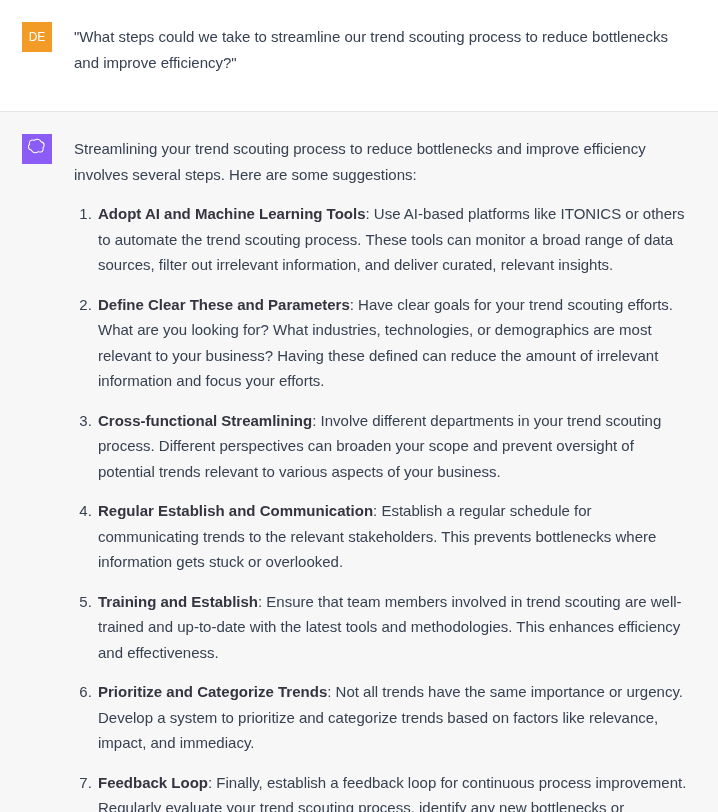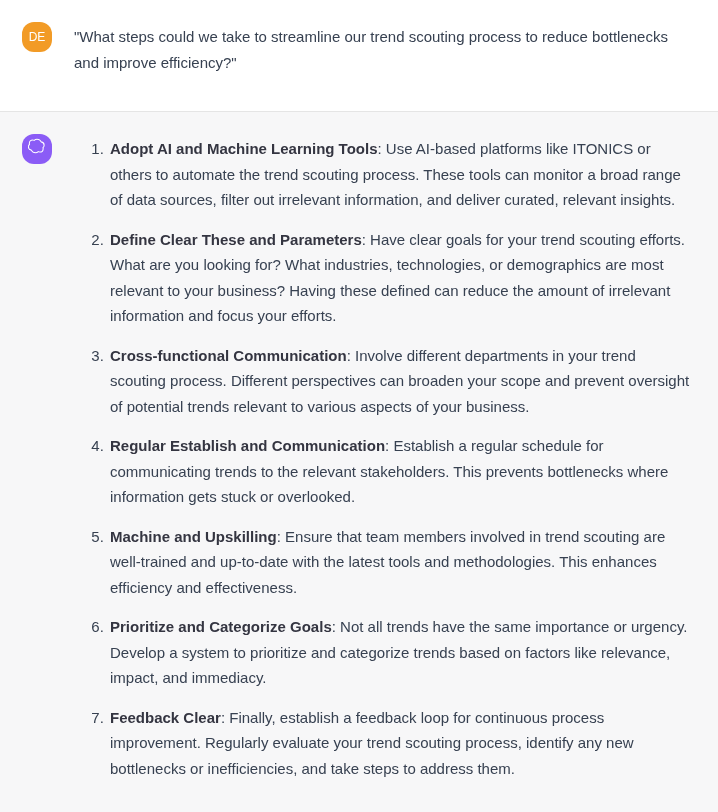--- a/index.html
+++ b/index.html
@@ -19,21 +19,21 @@
     background: #ffffff;
     border-bottom: 1px solid #e5e5e5;
   }
   .message.assistant {
     background: #f7f7f8;
   }
   .avatar {
     flex: 0 0 30px;
     width: 30px;
     height: 30px;
-    border-radius: 12px;
+    border-radius: 0;
     display: flex;
     align-items: center;
     justify-content: center;
     font-size: 12px;
     font-weight: 500;
     color: #fff;
   }
   .avatar.user-av { background: #f29b26; }
   .avatar.ai-av   { background: #8b5cf6; }
   .avatar svg { width: 18px; height: 18px; }
@@ -43,21 +43,20 @@
     color: #374151;
   }
   .content p { margin-bottom: 14px; }
   ol.suggestions {
     list-style: decimal;
     padding-left: 22px;
   }
   ol.suggestions li {
     margin-bottom: 14px;
     padding-left: 2px;
-    margin-left: 12px;
   }
   ol.suggestions li .title { font-weight: 700; color:#343541; }
 </style>
 </head>
 <body>
 
 <div class="message user">
   <div class="avatar user-av">
     <span>DE</span>
   </div>
@@ -68,23 +67,24 @@
 
 <div class="message assistant">
   <div class="avatar ai-av">
     <span>
       <svg viewBox="0 0 24 24" fill="none" stroke="#fff" stroke-width="1.4">
         <path d="M12 3c2.5 0 4.6 1.4 5.6 3.5 2.2.3 3.9 2.2 3.9 4.5 0 1.3-.6 2.5-1.5 3.3.1.4.2.8.2 1.2 0 2.5-2 4.5-4.5 4.5-.7 0-1.4-.2-2-.5-1 .9-2.3 1.5-3.7 1.5-2.5 0-4.6-1.4-5.6-3.5-2.2-.3-3.9-2.2-3.9-4.5 0-1.3.6-2.5 1.5-3.3-.1-.4-.2-.8-.2-1.2 0-2.5 2-4.5 4.5-4.5.7 0 1.4.2 2 .5C9.3 3.6 10.6 3 12 3z"></path>
       </svg>
     </span>
   </div>
   <div class="content">
+    <p>Streamlining your trend scouting process to reduce bottlenecks and improve efficiency involves several steps. Here are some suggestions:</p>
     <ol class="suggestions">
       <li><span class="title">Adopt AI and Machine Learning Tools</span><span>: Use AI-based platforms like ITONICS or others to automate the trend scouting process. These tools can monitor a broad range of data sources, filter out irrelevant information, and deliver curated, relevant insights.</span></li>
       <li><span class="title">Define Clear These and Parameters</span><span>: Have clear goals for your trend scouting efforts. What are you looking for? What industries, technologies, or demographics are most relevant to your business? Having these defined can reduce the amount of irrelevant information and focus your efforts.</span></li>
-      <li><span class="title">Cross-functional Communication</span><span>: Involve different departments in your trend scouting process. Different perspectives can broaden your scope and prevent oversight of potential trends relevant to various aspects of your business.</span></li>
+      <li><span class="title">Cross-functional Streamlining</span><span>: Involve different departments in your trend scouting process. Different perspectives can broaden your scope and prevent oversight of potential trends relevant to various aspects of your business.</span></li>
       <li><span class="title">Regular Establish and Communication</span><span>: Establish a regular schedule for communicating trends to the relevant stakeholders. This prevents bottlenecks where information gets stuck or overlooked.</span></li>
-      <li><span class="title">Machine and Upskilling</span><span>: Ensure that team members involved in trend scouting are well-trained and up-to-date with the latest tools and methodologies. This enhances efficiency and effectiveness.</span></li>
-      <li><span class="title">Prioritize and Categorize Goals</span><span>: Not all trends have the same importance or urgency. Develop a system to prioritize and categorize trends based on factors like relevance, impact, and immediacy.</span></li>
-      <li><span class="title">Feedback Clear</span><span>: Finally, establish a feedback loop for continuous process improvement. Regularly evaluate your trend scouting process, identify any new bottlenecks or inefficiencies, and take steps to address them.</span></li>
+      <li><span class="title">Training and Establish</span><span>: Ensure that team members involved in trend scouting are well-trained and up-to-date with the latest tools and methodologies. This enhances efficiency and effectiveness.</span></li>
+      <li><span class="title">Prioritize and Categorize Trends</span><span>: Not all trends have the same importance or urgency. Develop a system to prioritize and categorize trends based on factors like relevance, impact, and immediacy.</span></li>
+      <li><span class="title">Feedback Loop</span><span>: Finally, establish a feedback loop for continuous process improvement. Regularly evaluate your trend scouting process, identify any new bottlenecks or inefficiencies, and take steps to address them.</span></li>
     </ol>
   </div>
 </div>
 
 </body></html>

